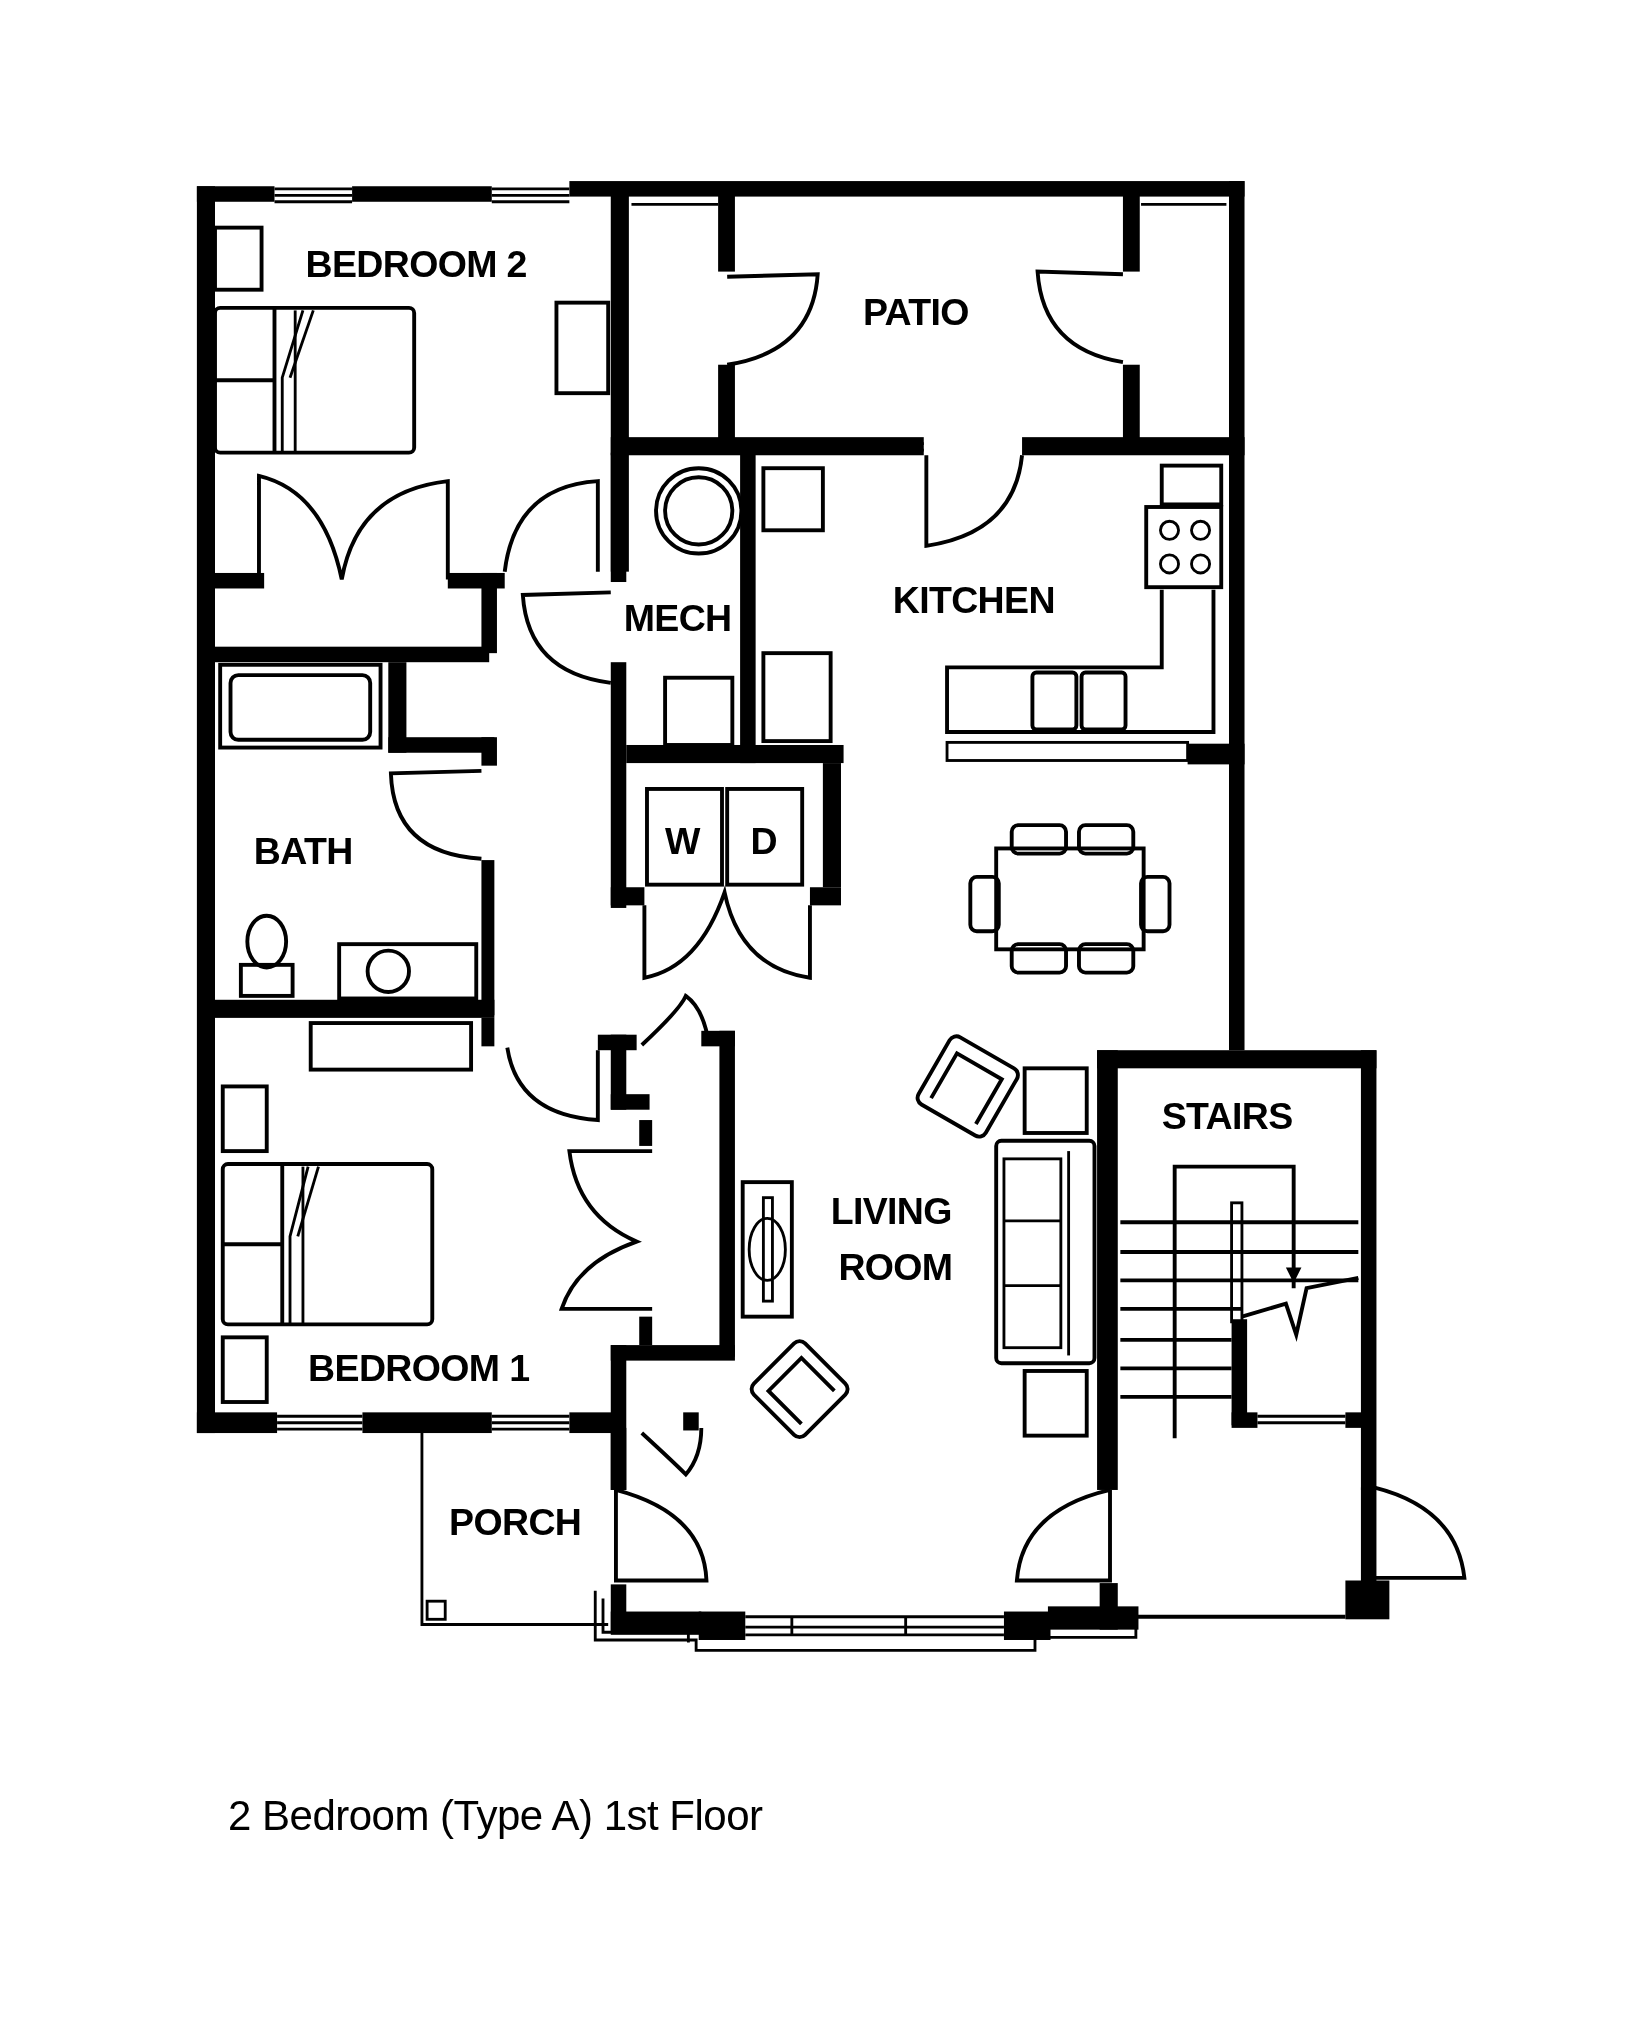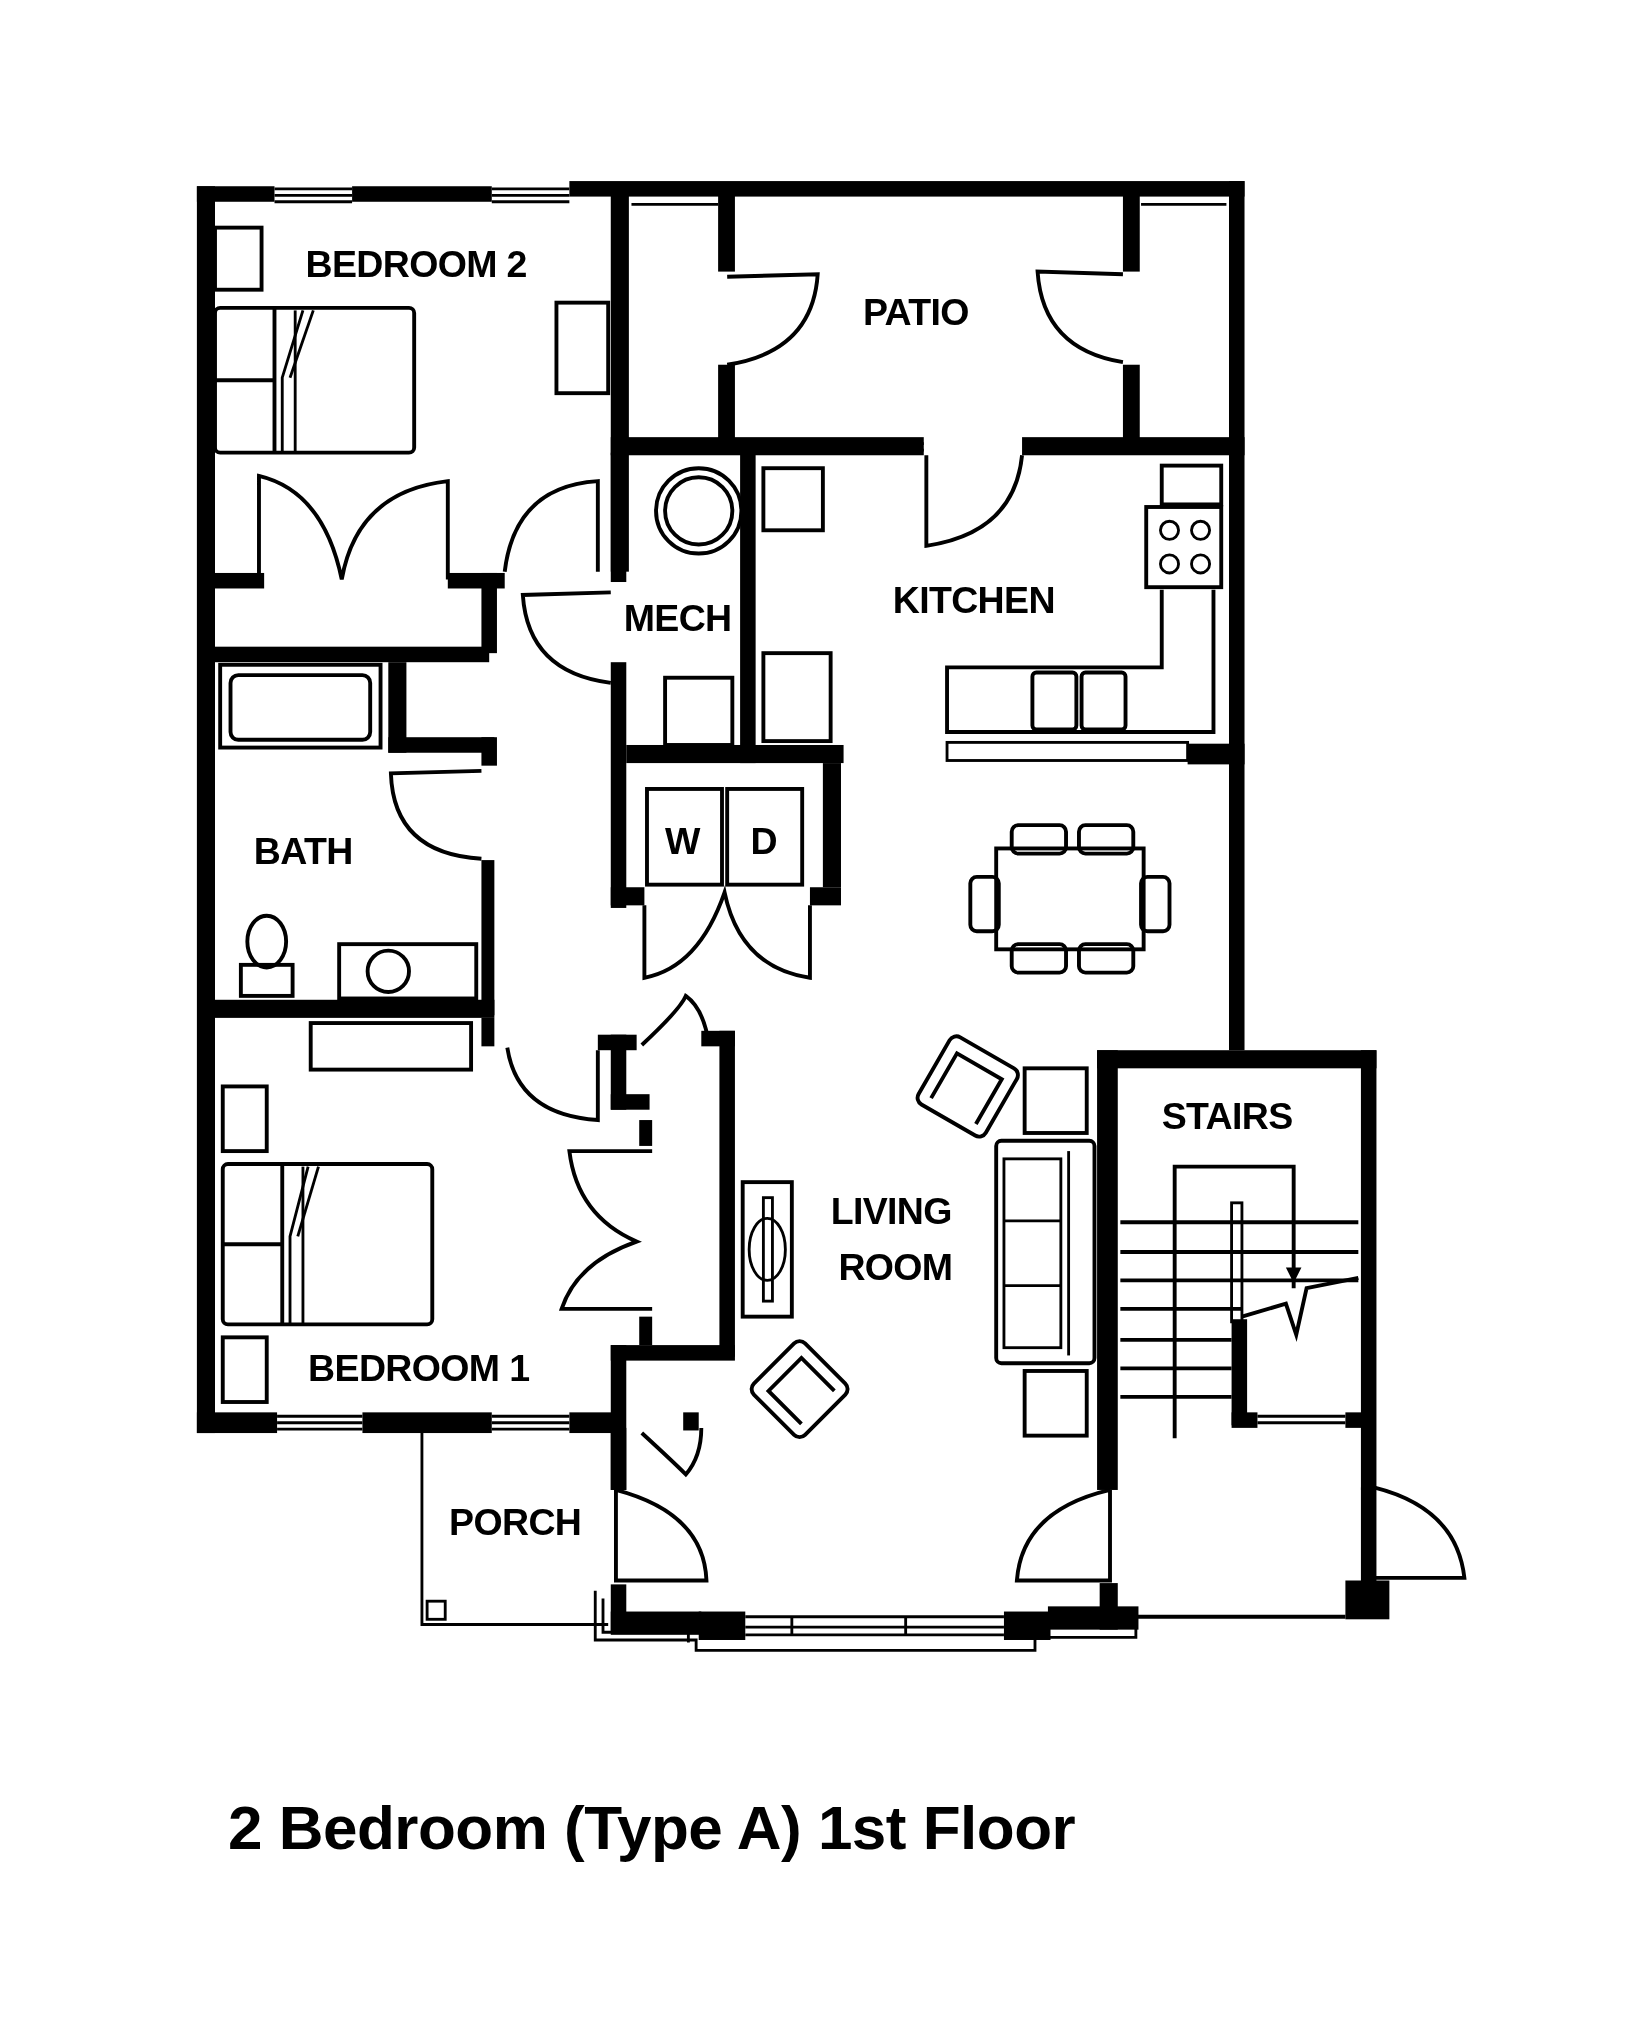--- a/index.html
+++ b/index.html
@@ -3,21 +3,21 @@
 <meta charset="utf-8">
 <style>
   html,body{margin:0;padding:0;background:#ffffff;}
   body{width:1638px;height:2028px;overflow:hidden;position:relative;}
   #plan{position:absolute;left:0;top:0;width:1638px;height:2028px;}
   .wall{fill:#000;}
   .ln{fill:none;stroke:#000;stroke-width:3;}
   .thin{fill:none;stroke:#000;stroke-width:2.2;}
   .lbl{font-family:"Liberation Sans","DejaVu Sans",sans-serif;font-weight:bold;fill:#000;}
   .room-label{font-size:29px;letter-spacing:-0.5px;}
-  .caption{position:absolute;left:228px;top:1792px;font-family:"Liberation Sans","DejaVu Sans",sans-serif;font-weight:bold;font-size:62px;color:#000;letter-spacing:-0.5px;white-space:nowrap;}
+  .caption{position:absolute;left:228px;top:1792px;font-family:"Liberation Sans","DejaVu Sans",sans-serif;font-weight:normal;font-size:42px;color:#000;letter-spacing:-0.5px;white-space:nowrap;}
 </style>
 </head>
 <body>
 
 <svg id="plan" viewBox="0 0 1266 1568" xmlns="http://www.w3.org/2000/svg">
 
   <g>
 
     <rect class="wall" x="152" y="144" width="60" height="12"></rect>
     <rect class="wall" x="272" y="144" width="108" height="12"></rect>

